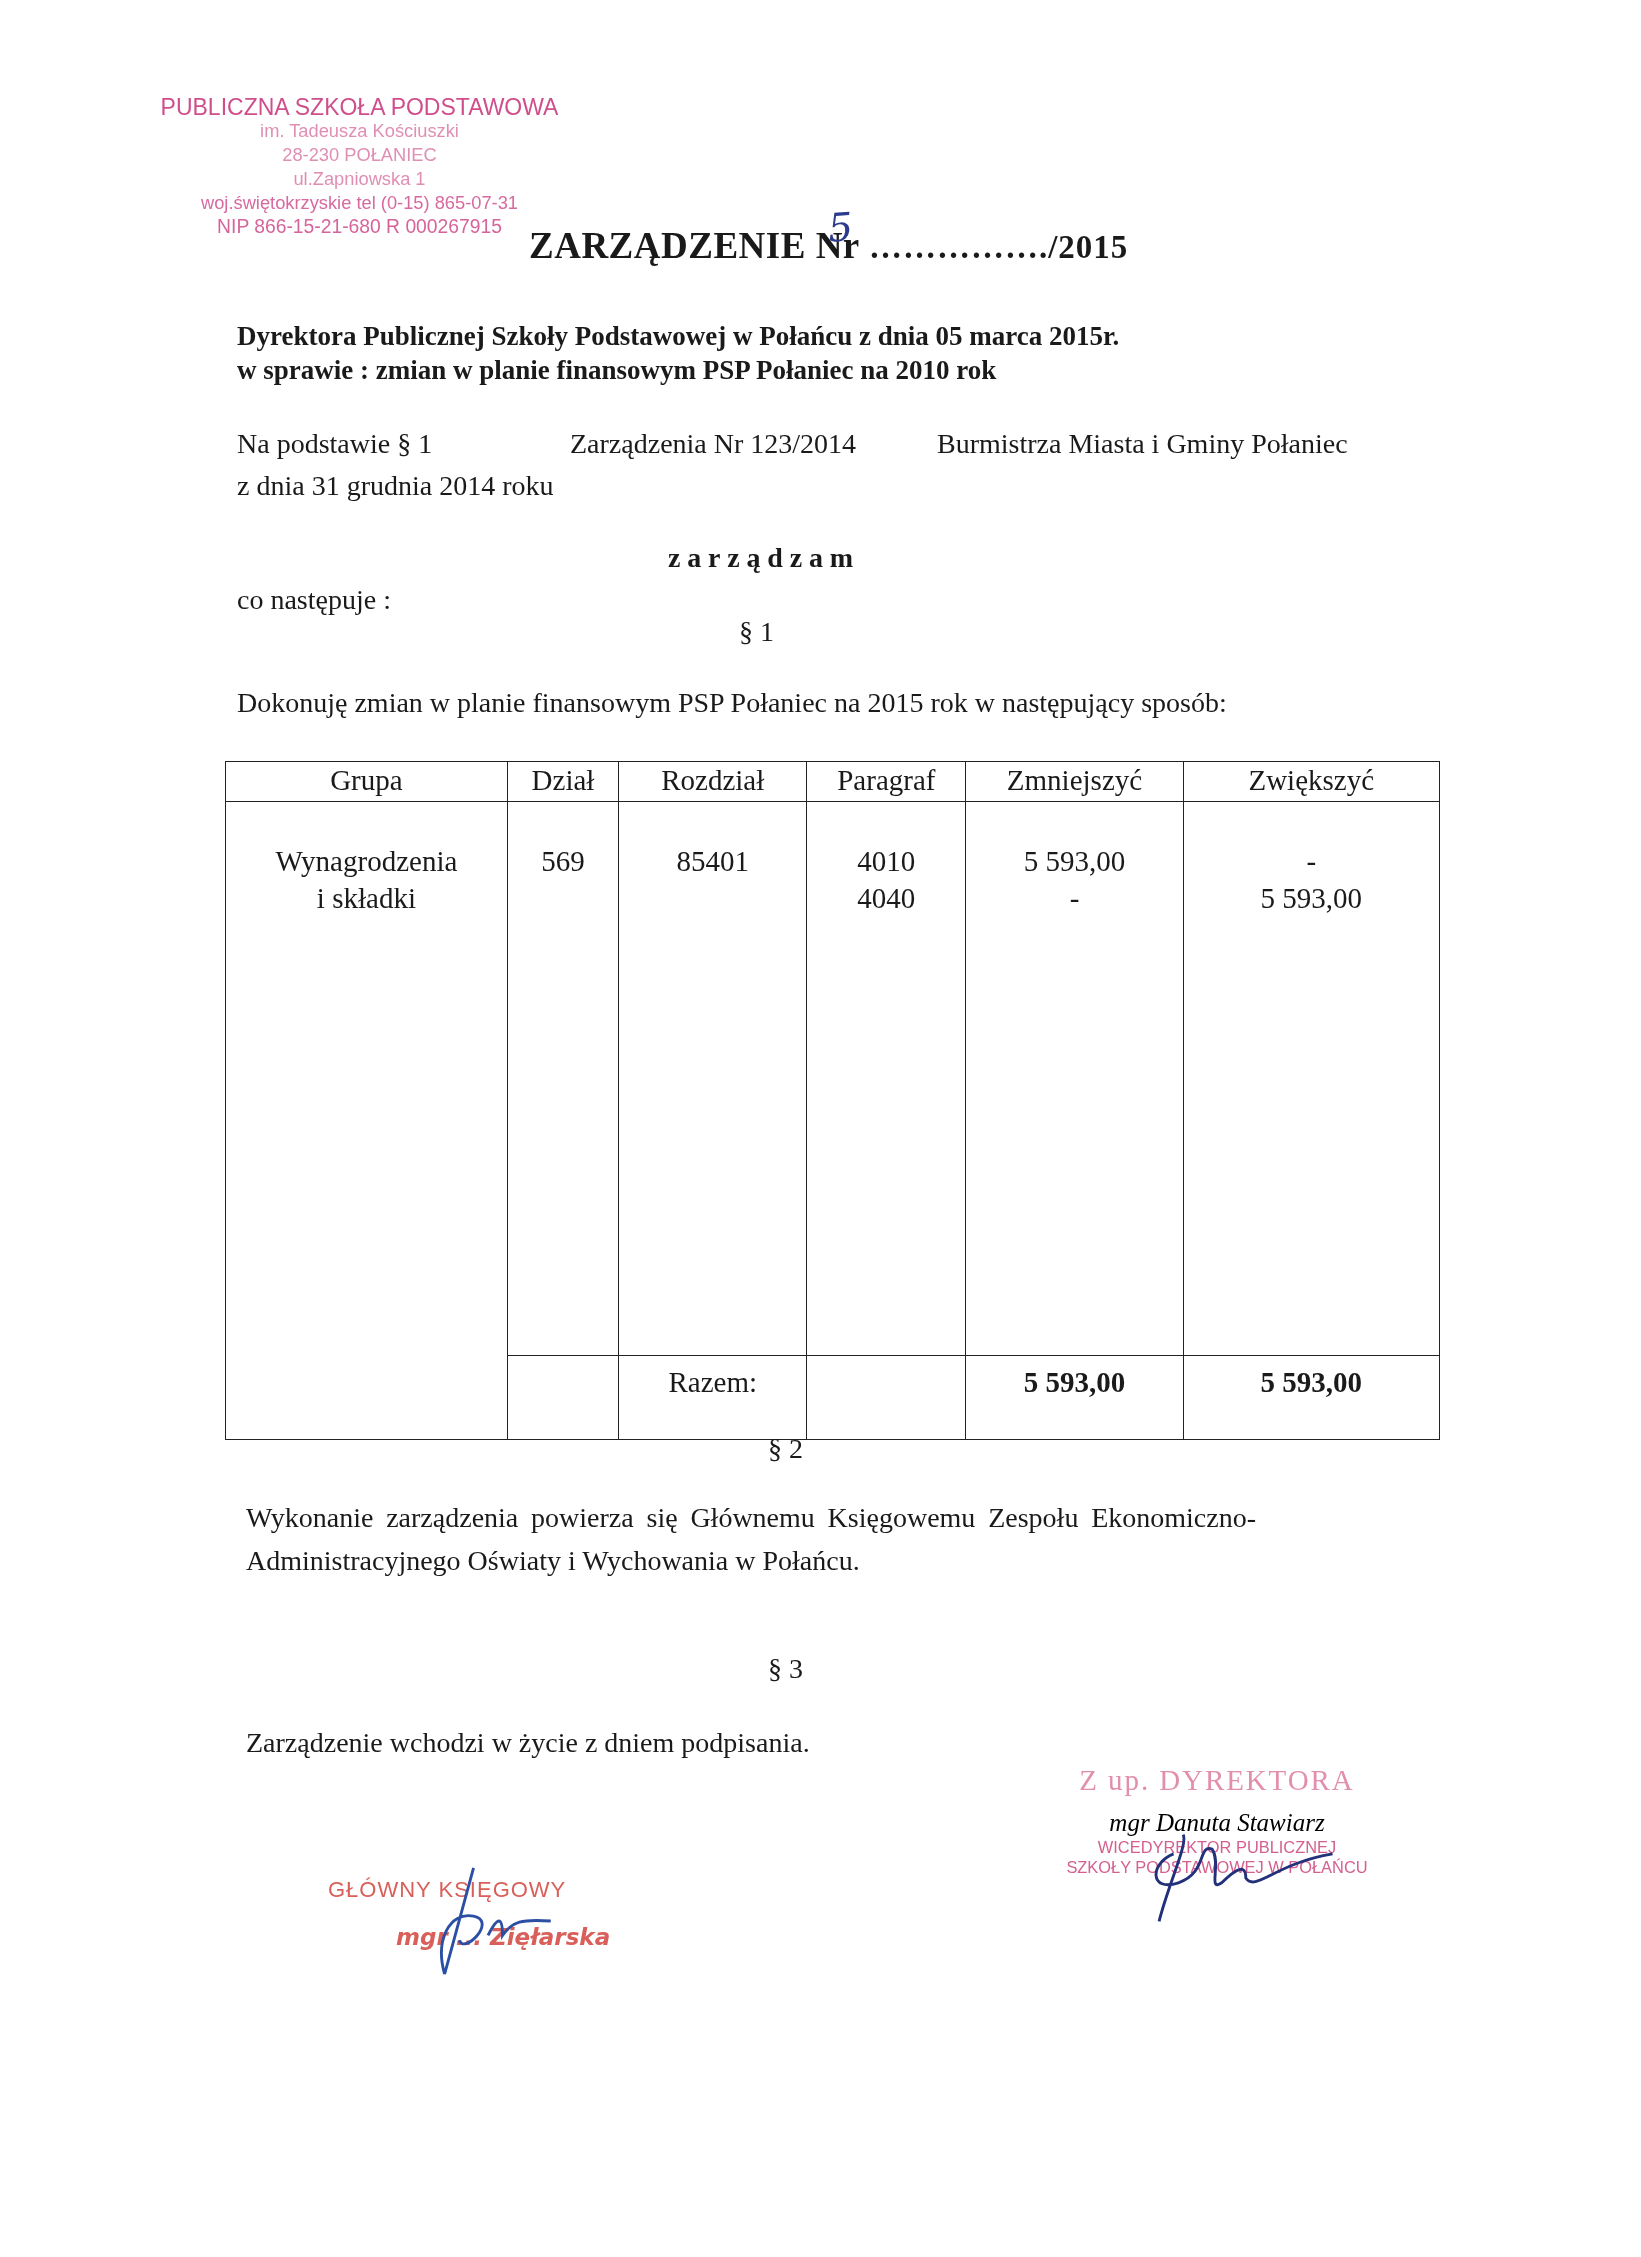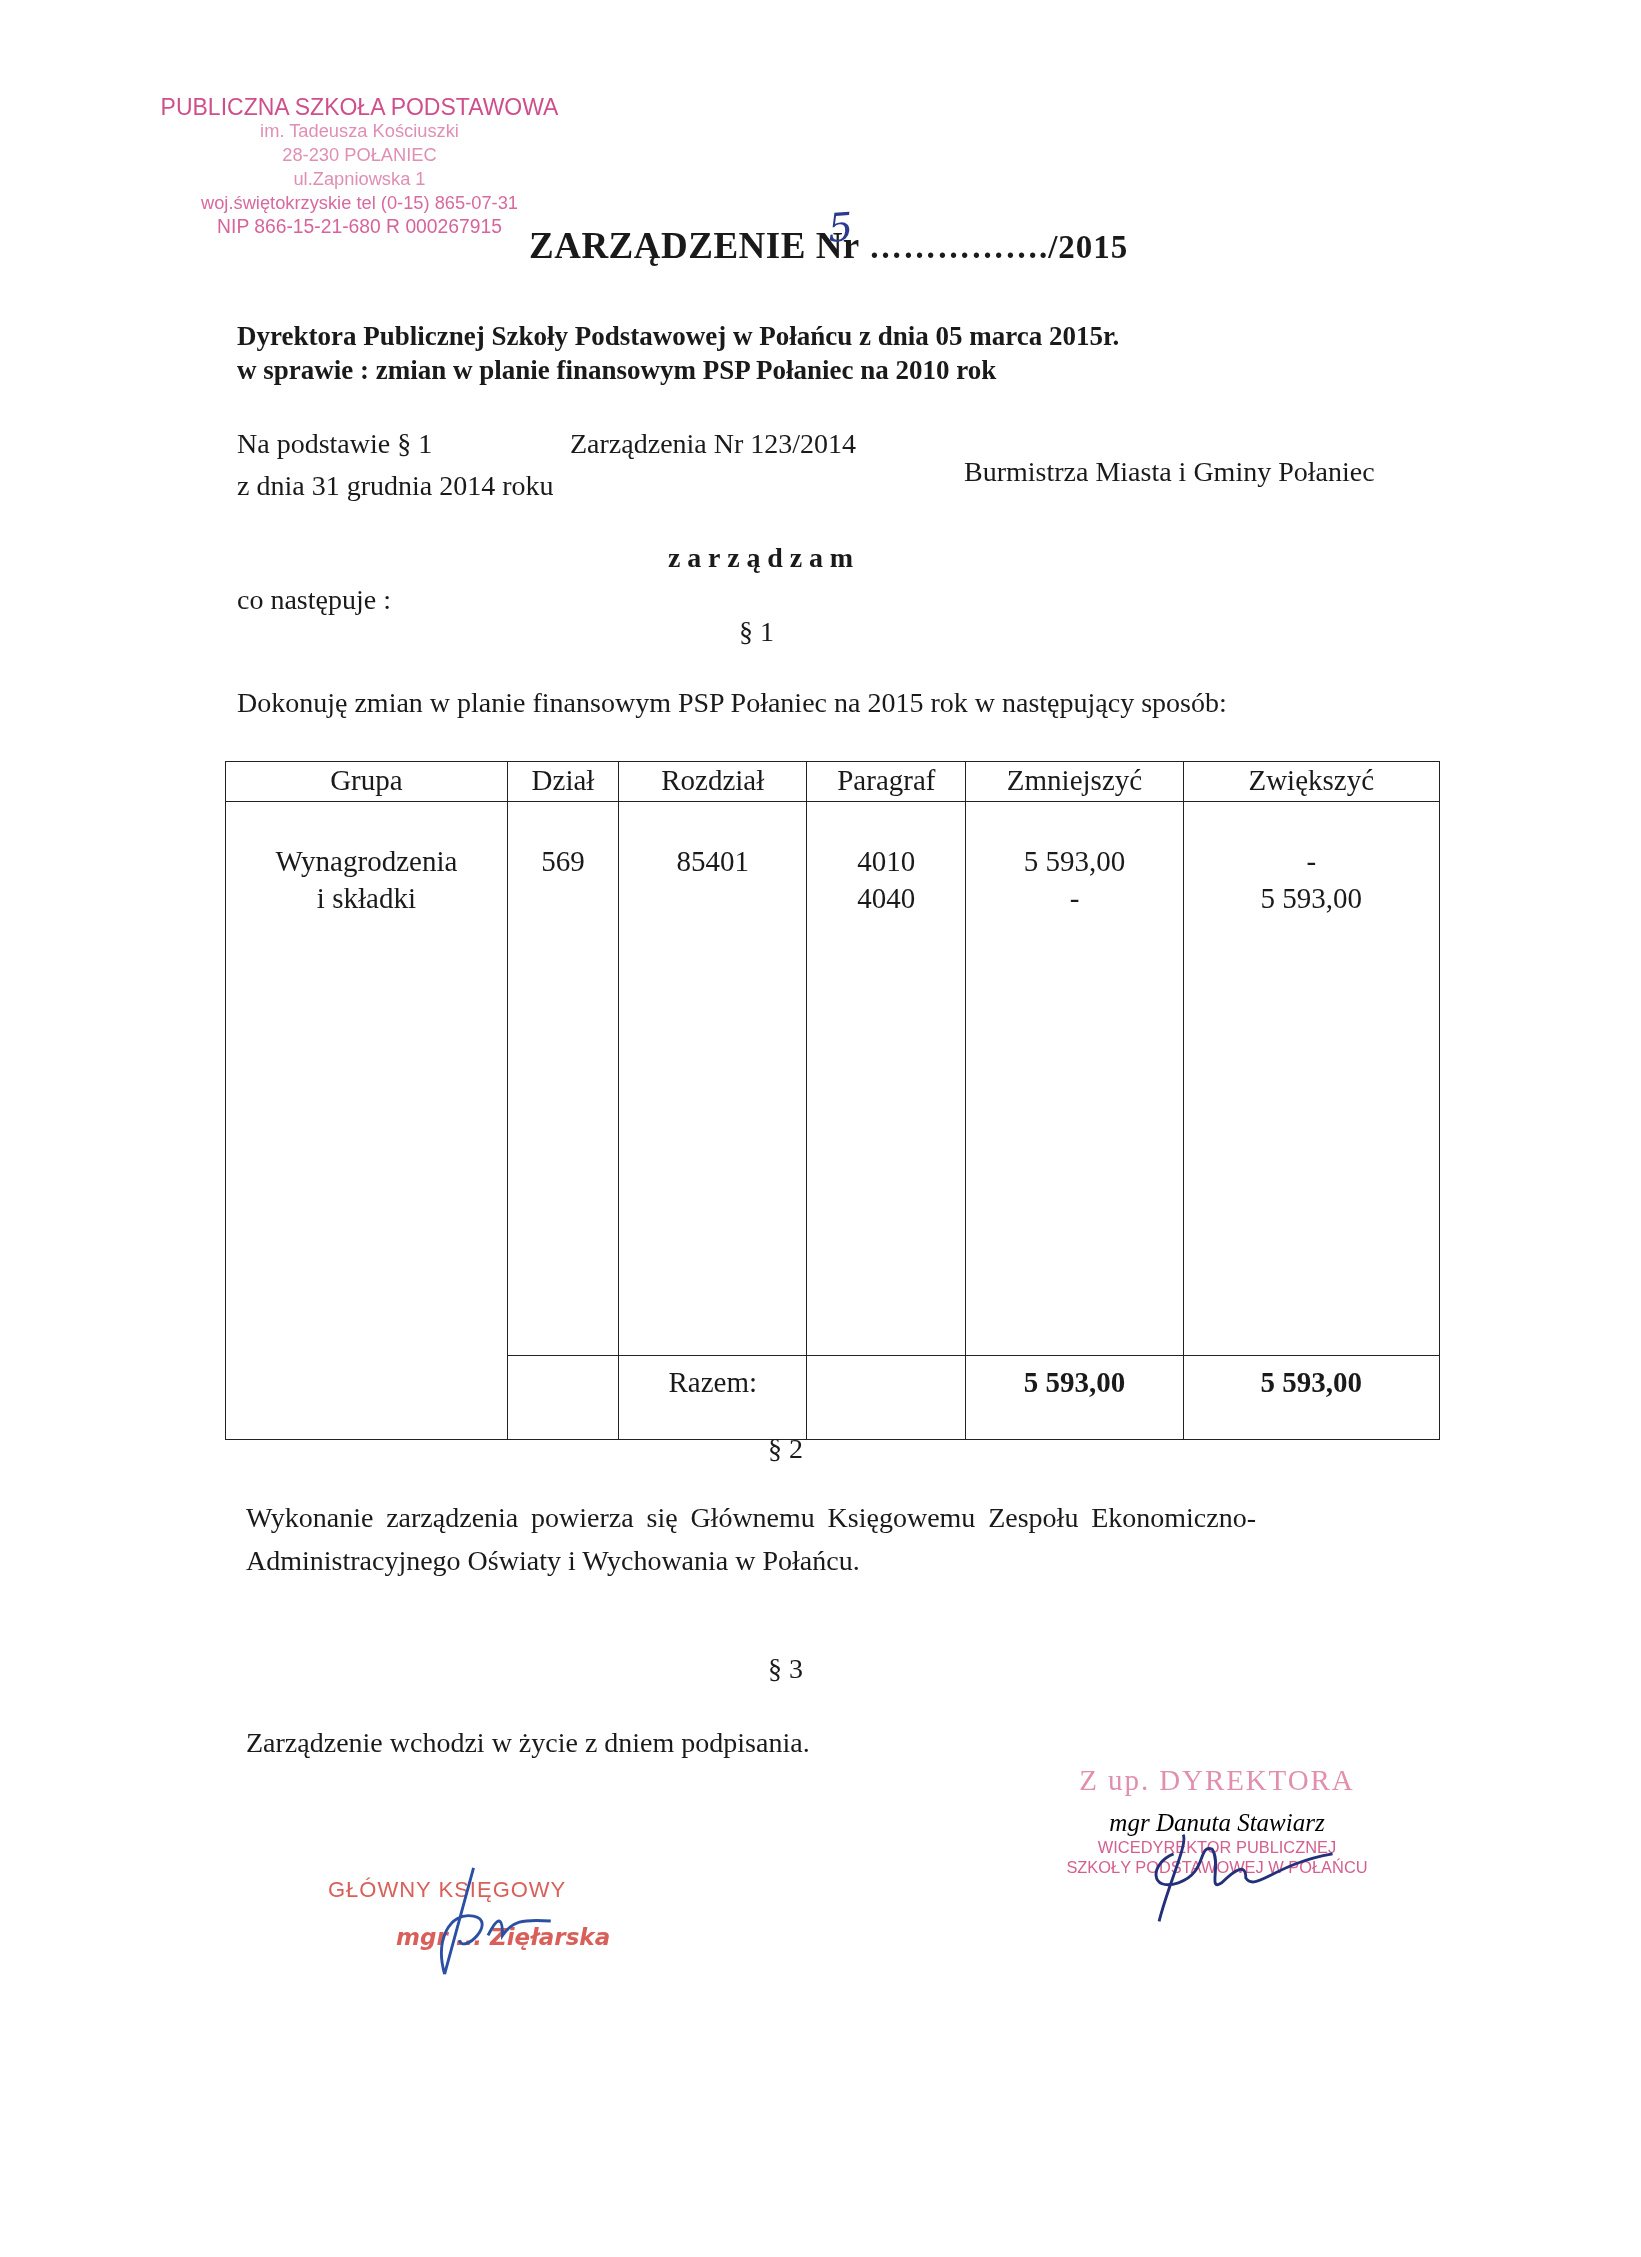--- a/index.html
+++ b/index.html
@@ -68,21 +68,21 @@
   <span>ZARZĄDZENIE  Nr</span>
   <span class="dots">…………</span><span class="dots">…./2015</span>
 </div>
 <div class="handnum">5</div>
 
 <div class="abs t27b" style="left:237px; top:321px;">Dyrektora Publicznej Szkoły Podstawowej w Połańcu z dnia 05 marca 2015r.</div>
 <div class="abs t27b" style="left:237px; top:355px;">w sprawie : zmian w planie finansowym   PSP Połaniec na 2010 rok</div>
 
 <div class="abs t28" style="left:237px; top:428px;">Na podstawie  §  1</div>
 <div class="abs t28" style="left:570px; top:428px;">Zarządzenia Nr  123/2014</div>
-<div class="abs t28" style="left:964px; top:428px;margin-top:28px;">Burmistrza Miasta i Gminy Połaniec</div>
+<div class="abs t28" style="left:937px; top:428px;">Burmistrza Miasta i Gminy Połaniec</div>
 <div class="abs t28" style="left:237px; top:470px;">z dnia 31 grudnia 2014 roku</div>
 
 <div class="abs spaced" style="left:668px; top:542px;">zarządzam</div>
 <div class="abs t28" style="left:237px; top:584px;">co następuje :</div>
 
 <div class="abs t28" style="left:739px; top:616px;">§ 1</div>
 <div class="abs t28" style="left:237px; top:687px;">Dokonuję zmian w planie finansowym  PSP Połaniec  na 2015 rok w następujący sposób:</div>
 
 <table class="fin">
   <thead>

